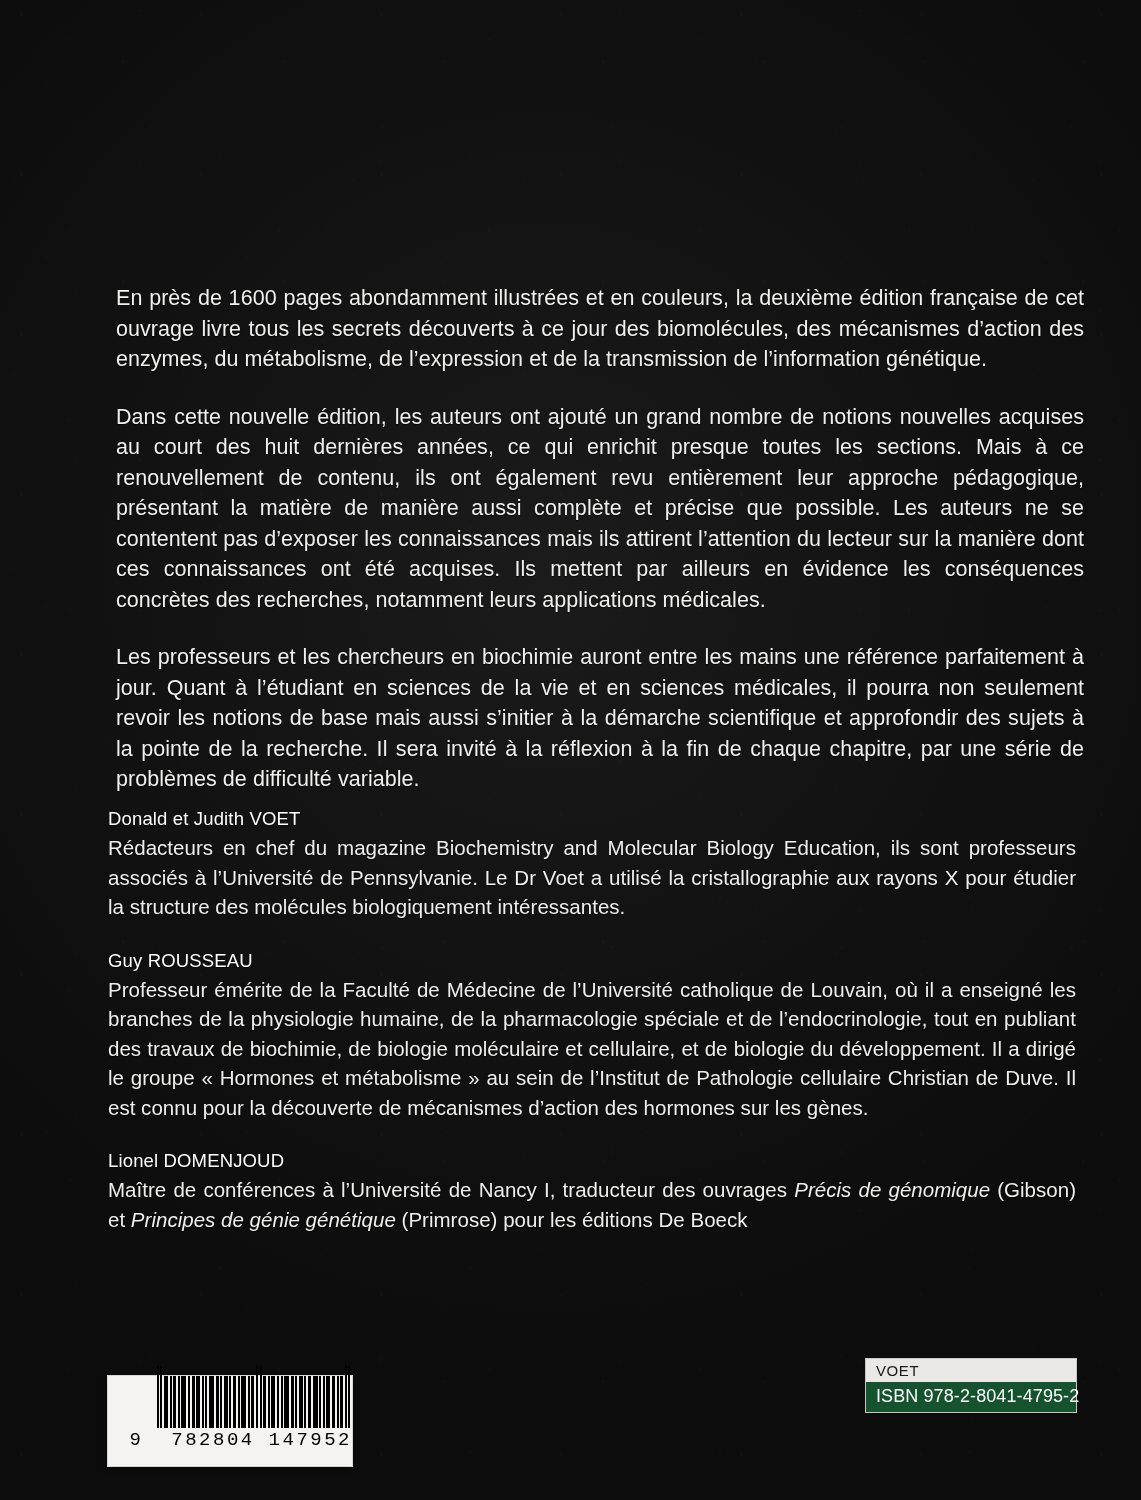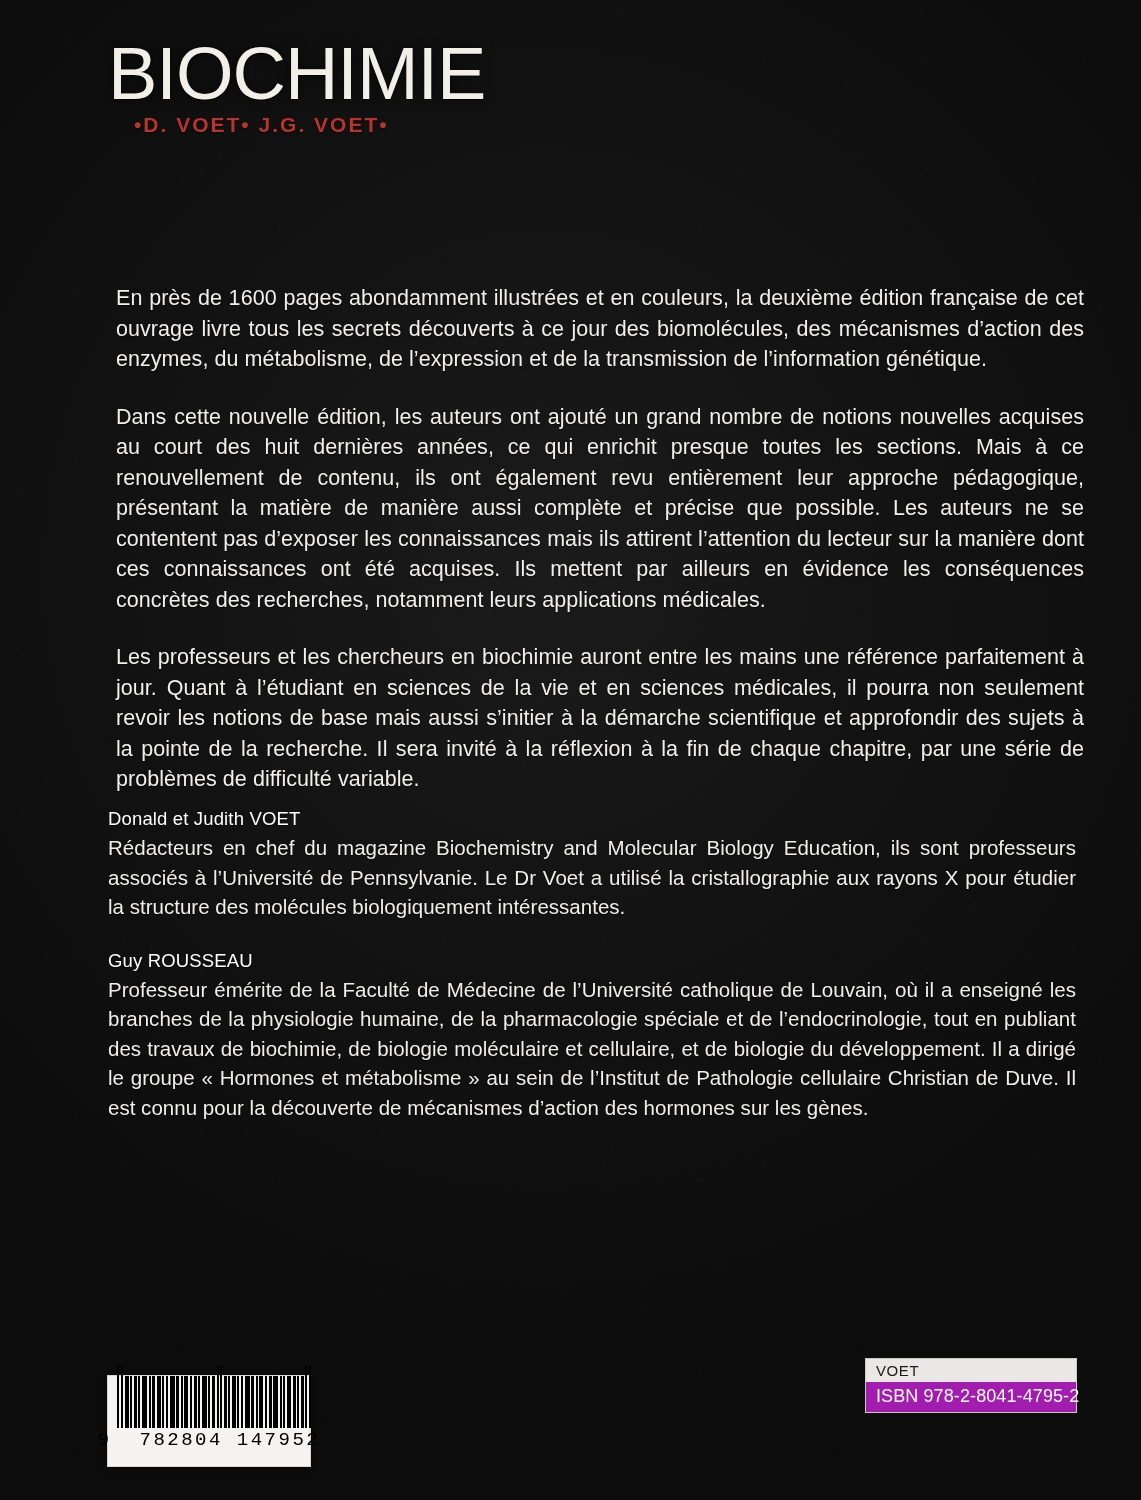--- a/index.html
+++ b/index.html
@@ -126,28 +126,28 @@
     text-shadow: 0 1px 1px rgba(0,0,0,.55);
   }
 
   .bio-text i { font-style: italic; }
 
   
   .barcode-box {
     position: absolute;
     left: 108px;
     top: 1376px;
-    width: 202px;
+    width: 244px;
     height: 90px;
     background: #f4f3f1;
     box-shadow: 0 0 0 1px #d9d7d3, 0 2px 5px rgba(0,0,0,.6);
     display: flex;
     flex-direction: column;
     justify-content: flex-start;
-    align-items: center;
+    align-items: flex-end;
   }
 
   .bars {
     display: flex;
     align-items: flex-end;
     height: 52px;
     margin-left: 12px;
   }
   .bars span {
     display: block;
@@ -191,60 +191,60 @@
   .isbn-top {
     background: #e9e8e5;
     color: #1a1a1a;
     font-size: 15px;
     letter-spacing: 0.6px;
     padding: 3px 8px 3px 10px;
     line-height: 17px;
   }
 
   .isbn-bottom {
-    background: #a21caf;
+    background: #14532d;
     color: #ffffff;
     font-size: 18px;
     letter-spacing: 0.1px;
     padding: 4px 8px 5px 10px;
     line-height: 21px;
     white-space: nowrap;
   }
 </style>
 </head>
 <body>
 
 <div class="cover">
 
   <div class="grain"></div>
 
-  <div class="masthead">
-    <div class="book-title">BIOCHIMIE</div>
-    <div class="byline">•D. VOET• J.G. VOET•</div>
-  </div>
 
   <div class="blurb">
     <p>En près de 1600 pages abondamment illustrées et en couleurs, la deuxième édition française de cet ouvrage livre tous les secrets découverts à ce jour des biomolécules, des mécanismes d’action des enzymes, du métabolisme, de l’expression et de la transmission de l’information génétique.</p>
     <p>Dans cette nouvelle édition, les auteurs ont ajouté un grand nombre de notions nouvelles acquises au court des huit dernières années, ce qui enrichit presque toutes les sections. Mais à ce renouvellement de contenu, ils ont également revu entièrement leur approche pédagogique, présentant la matière de manière aussi complète et précise que possible. Les auteurs ne se contentent pas d’exposer les connaissances mais ils attirent l’attention du lecteur sur la manière dont ces connaissances ont été acquises. Ils mettent par ailleurs en évidence les conséquences concrètes des recherches, notamment leurs applications médicales.</p>
     <p>Les professeurs et les chercheurs en biochimie auront entre les mains une référence parfaitement à jour. Quant à l’étudiant en sciences de la vie et en sciences médicales, il pourra non seulement revoir les notions de base mais aussi s’initier à la démarche scientifique et approfondir des sujets à la pointe de la recherche. Il sera invité à la réflexion à la fin de chaque chapitre, par une série de problèmes de difficulté variable.</p>
   </div>
 
   <div class="bios">
 
     <div class="bio">
       <div class="bio-name">Donald et Judith VOET</div>
       <div class="bio-text">Rédacteurs en chef du magazine Biochemistry and Molecular Biology Education, ils sont professeurs associés à l’Université de Pennsylvanie. Le Dr Voet a utilisé la cristallographie aux rayons X pour étudier la structure des molécules biologiquement intéressantes.</div>
     </div>
 
     <div class="bio">
       <div class="bio-name">Guy ROUSSEAU</div>
       <div class="bio-text">Professeur émérite de la Faculté de Médecine de l’Université catholique de Louvain, où il a enseigné les branches de la physiologie humaine, de la pharmacologie spéciale et de l’endocrinologie, tout en publiant des travaux de biochimie, de biologie moléculaire et cellulaire, et de biologie du développement. Il a dirigé le groupe « Hormones et métabolisme » au sein de l’Institut de Pathologie cellulaire Christian de Duve. Il est connu pour la découverte de mécanismes d’action des hormones sur les gènes.</div>
     </div>
 
     <div class="bio">
+      <div class="bio-name">Lionel DOMENJOUD</div>
+      <div class="bio-text">
+        <span>Maître de conférences à l’Université de Nancy I, traducteur des ouvrages </span><i>Précis de génomique</i><span> (Gibson) et </span><i>Principes de génie génétique</i><span> (Primrose) pour les éditions De Boeck</span>
+      </div>
     </div>
 
   </div>
 
   <div class="barcode-box">
     <div class="bars">
       <span class="guard" style="width:2px"></span>
         <span class="guard" style="width:2px"></span>
       <span style="width:4px"></span>
         <span style="width:2px"></span>

